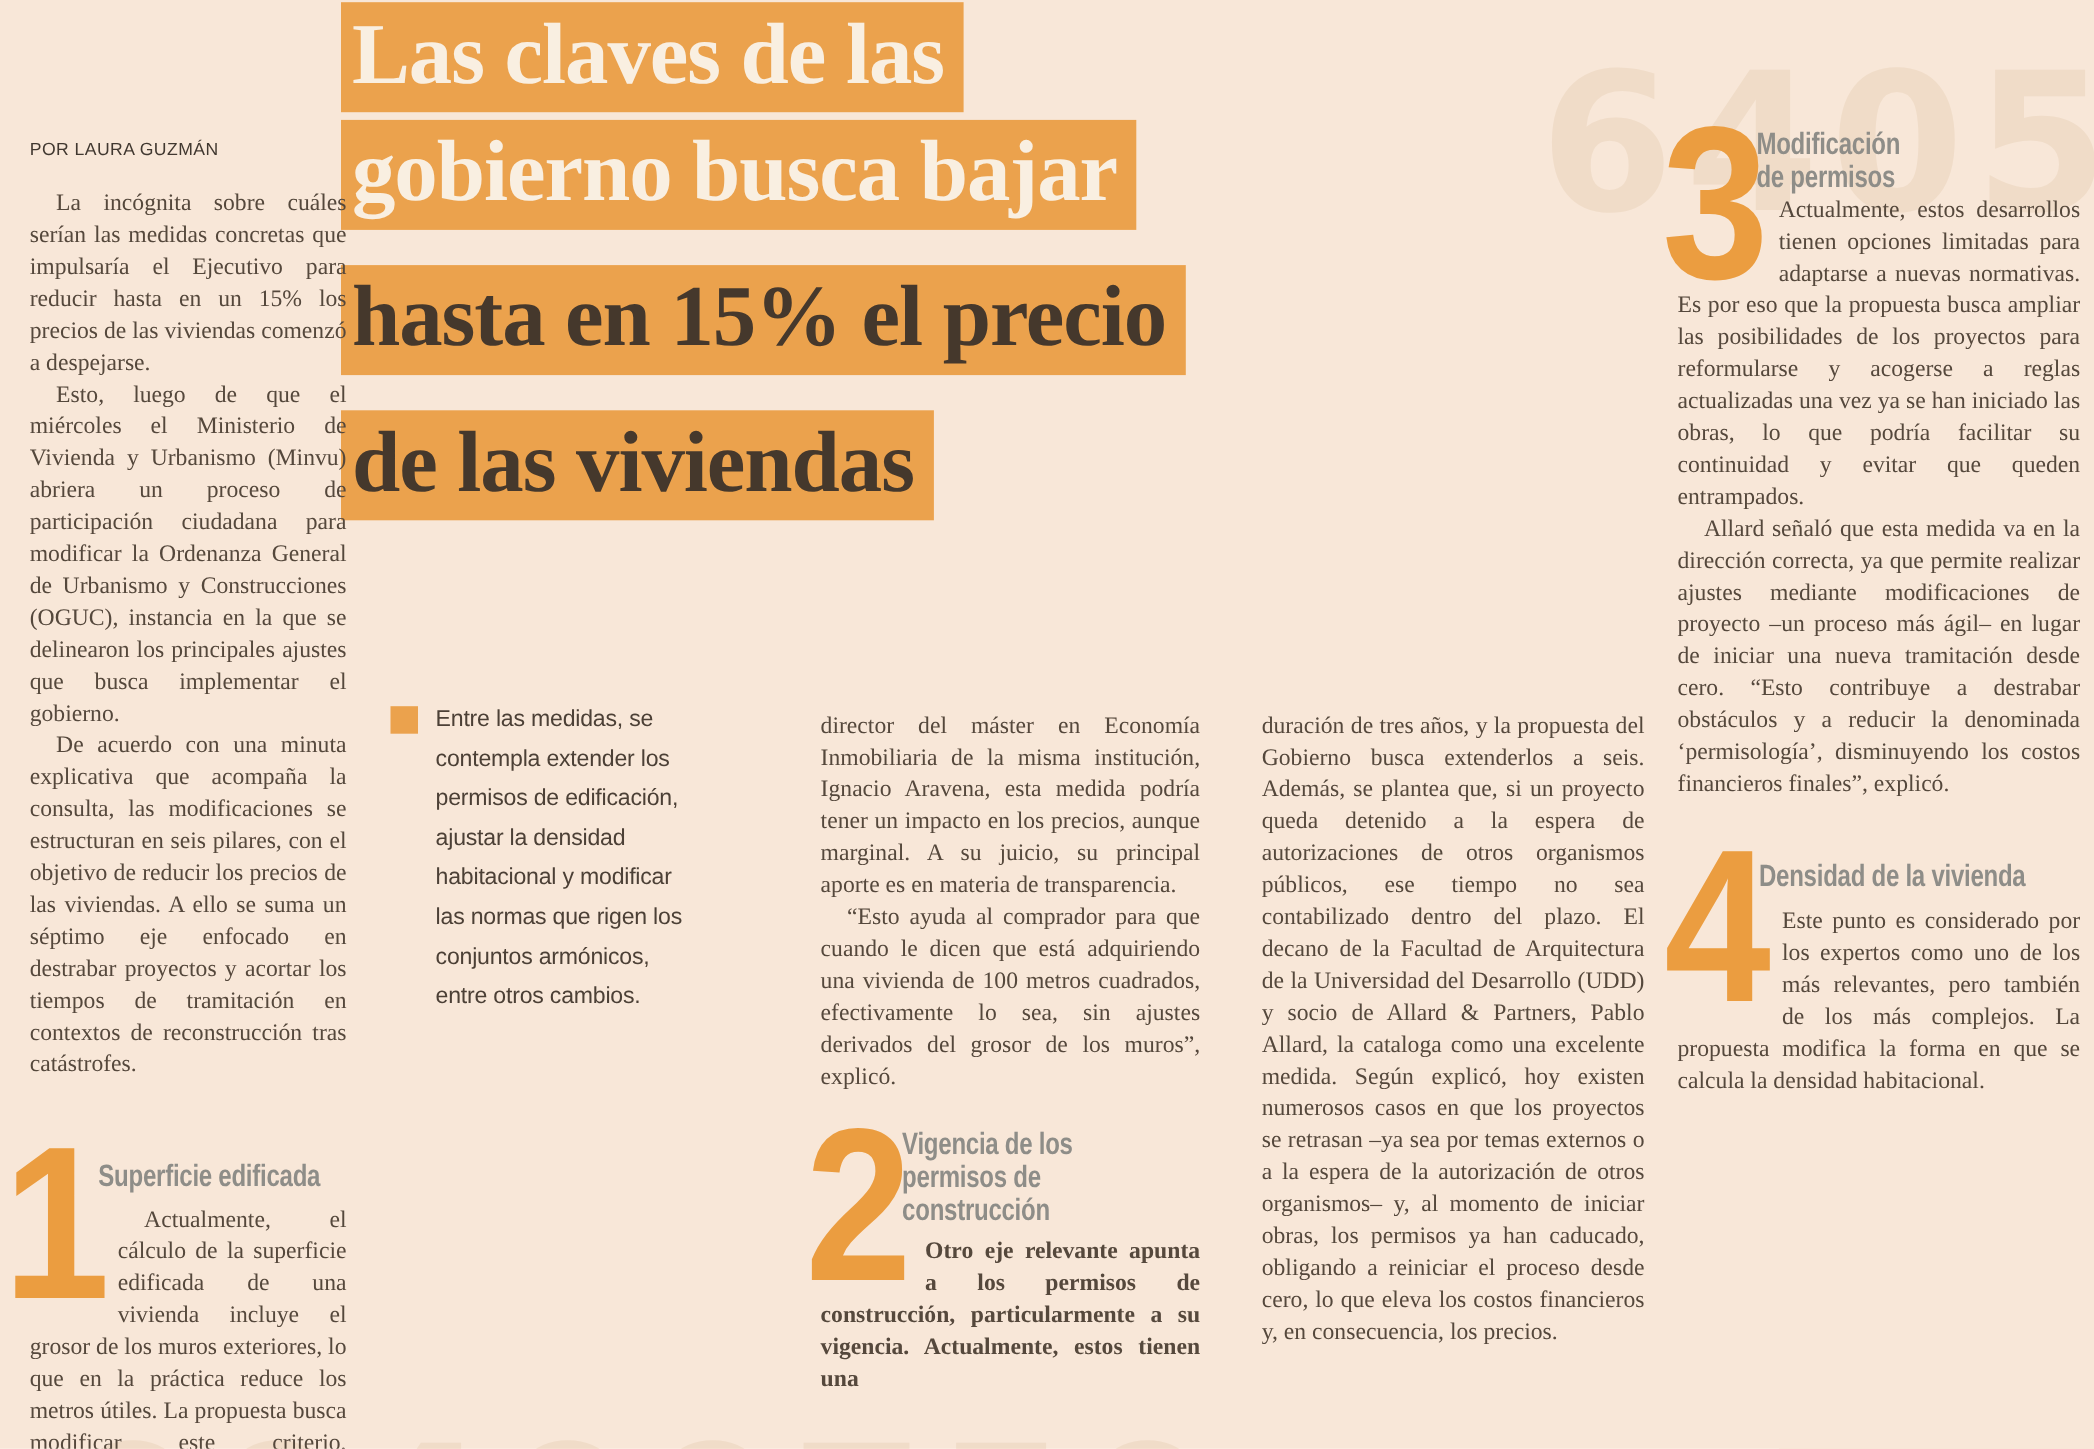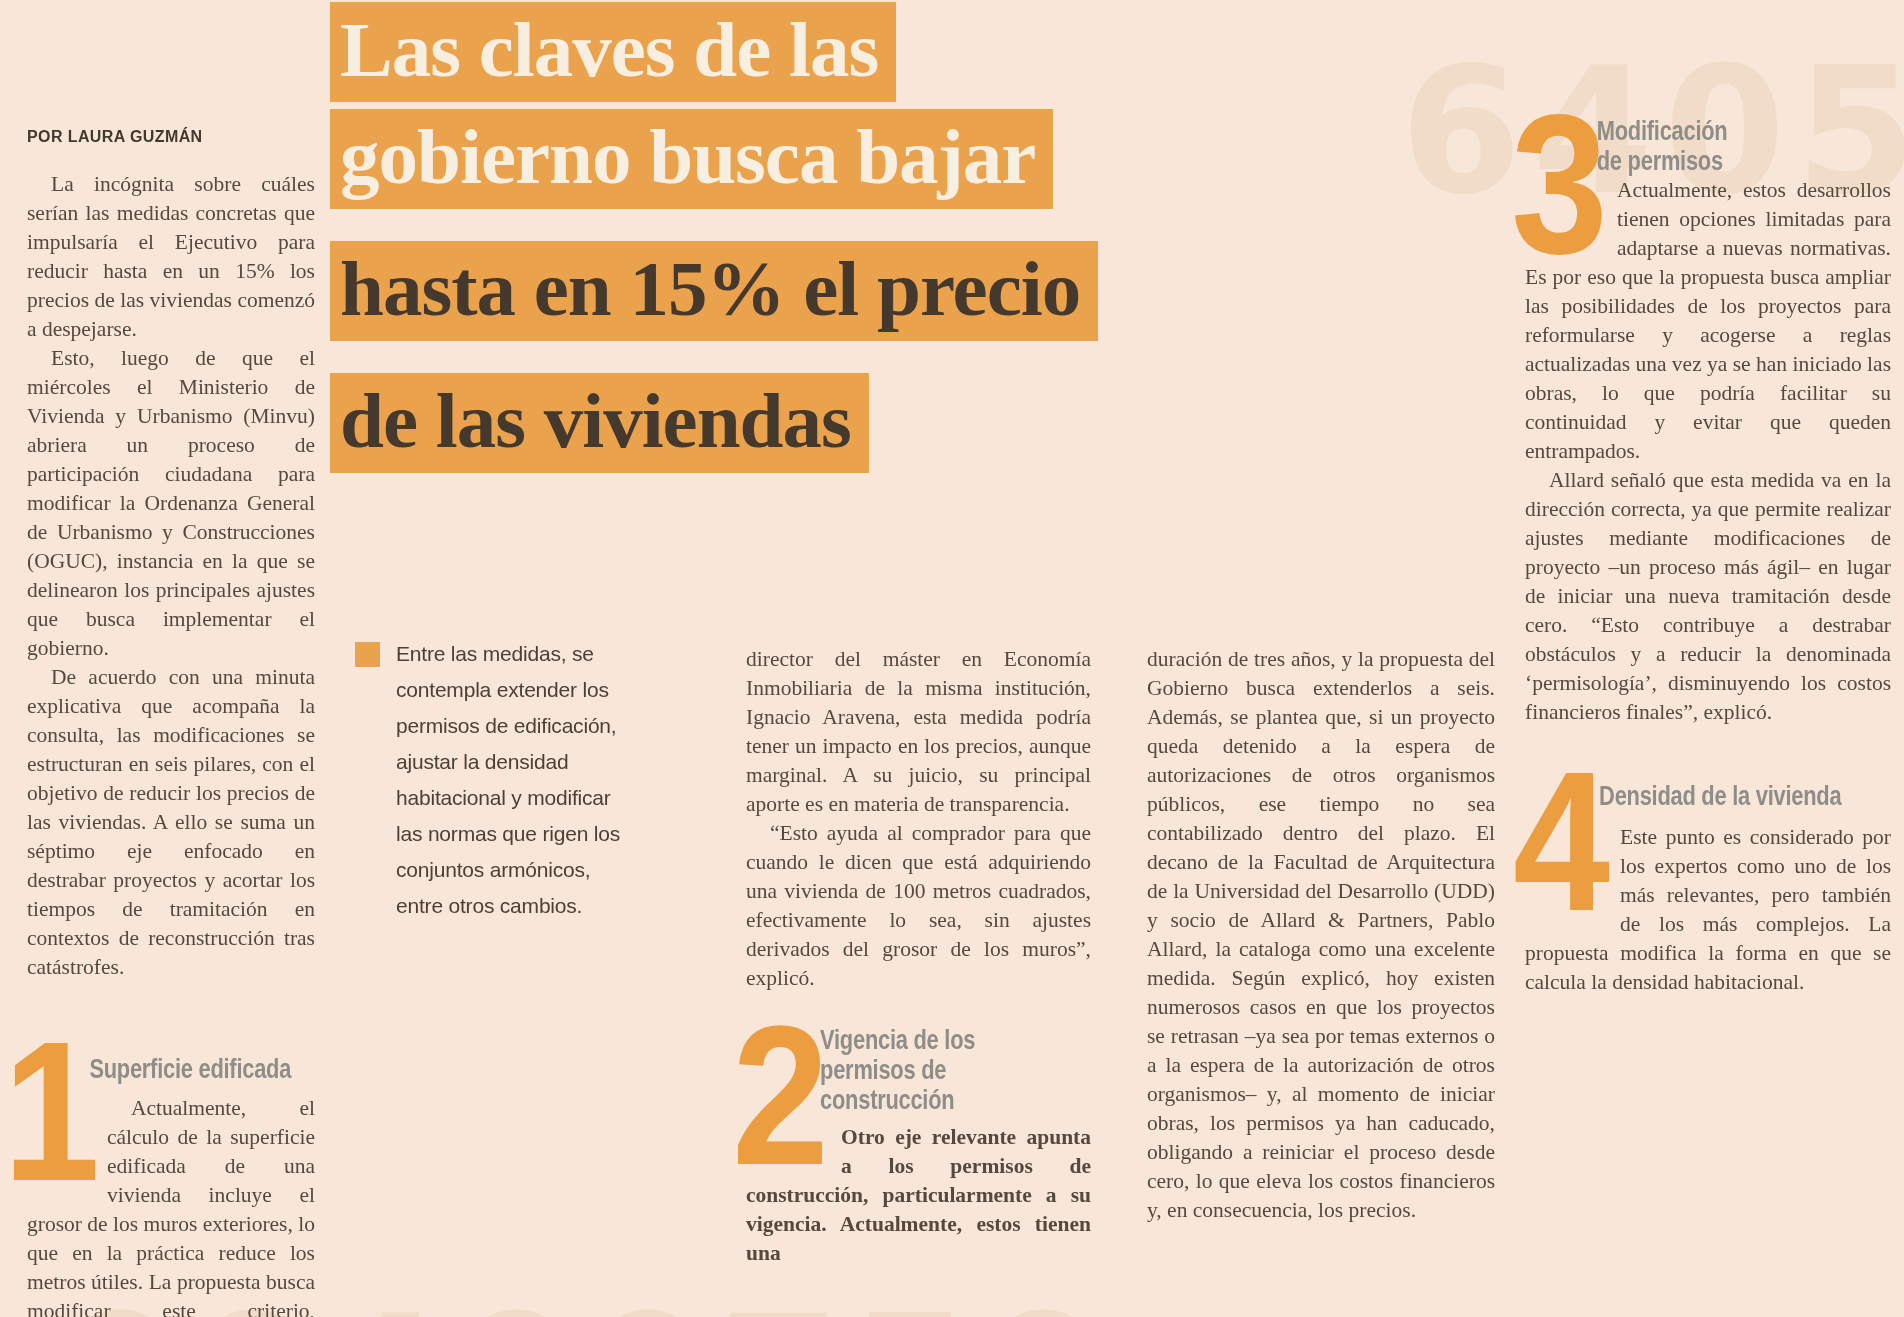--- a/index.html
+++ b/index.html
@@ -28,33 +28,33 @@
     font-weight:700;
     font-size:175px;
     letter-spacing:10px;
     color:var(--ghost);
     white-space:nowrap;
     user-select:none;
   }
   .byline{
     position:absolute;left:27px;top:128px;
     font-family:"Liberation Sans",sans-serif;
-    font-weight:700;font-size:16px;letter-spacing:.4px;
+    font-weight:400;font-size:16px;letter-spacing:.4px;
     color:var(--byline);
   }
   .col{
     position:absolute;
     text-align:justify;
     font-size:21.5px;line-height:29px;
   }
   .col p{margin:0;text-indent:24px;}
   .col p.noindent{text-indent:0;}
 
   
-  .headline{position:absolute;left:330px;top:2px;}
+  .headline{position:absolute;left:310px;top:2px;}
   .hl-line{
     display:table;
     background:var(--orange);
     padding:2px 18px 6px 10px;
     margin-bottom:7px;
     font-size:79px;line-height:92px;
     font-weight:700;letter-spacing:-1px;
     white-space:nowrap;
   }
   .hl-light{color:var(--hl-light);}

